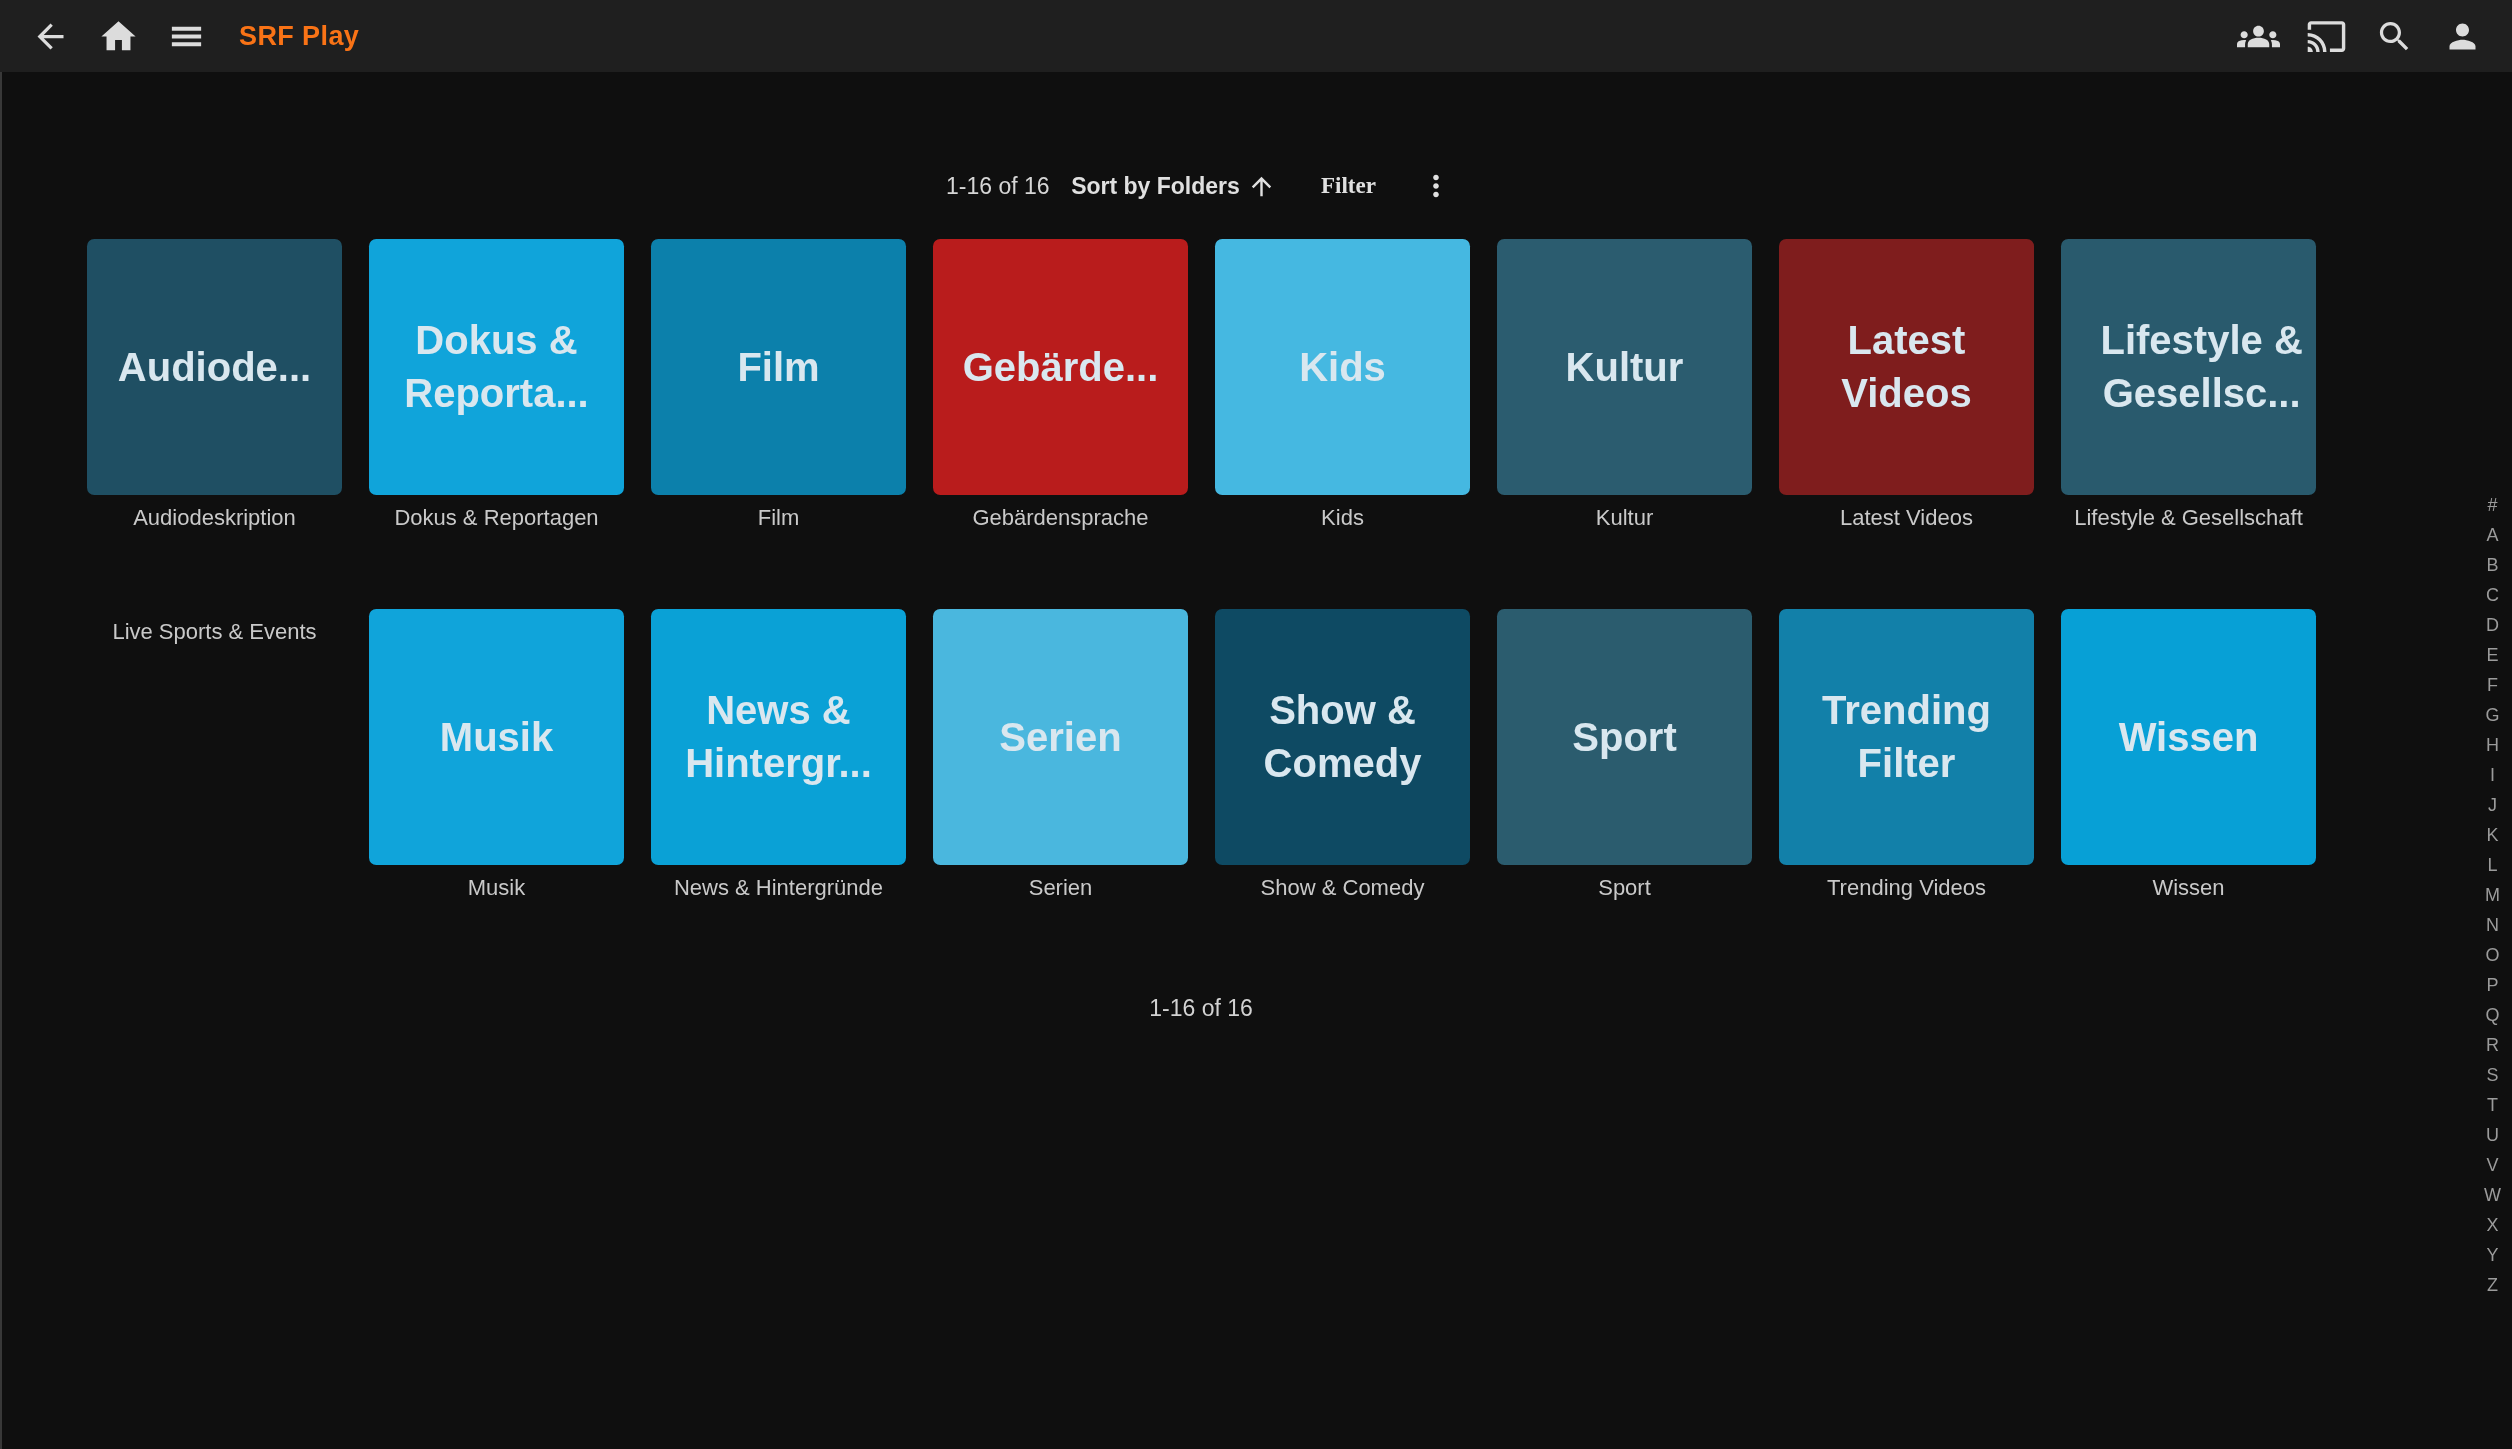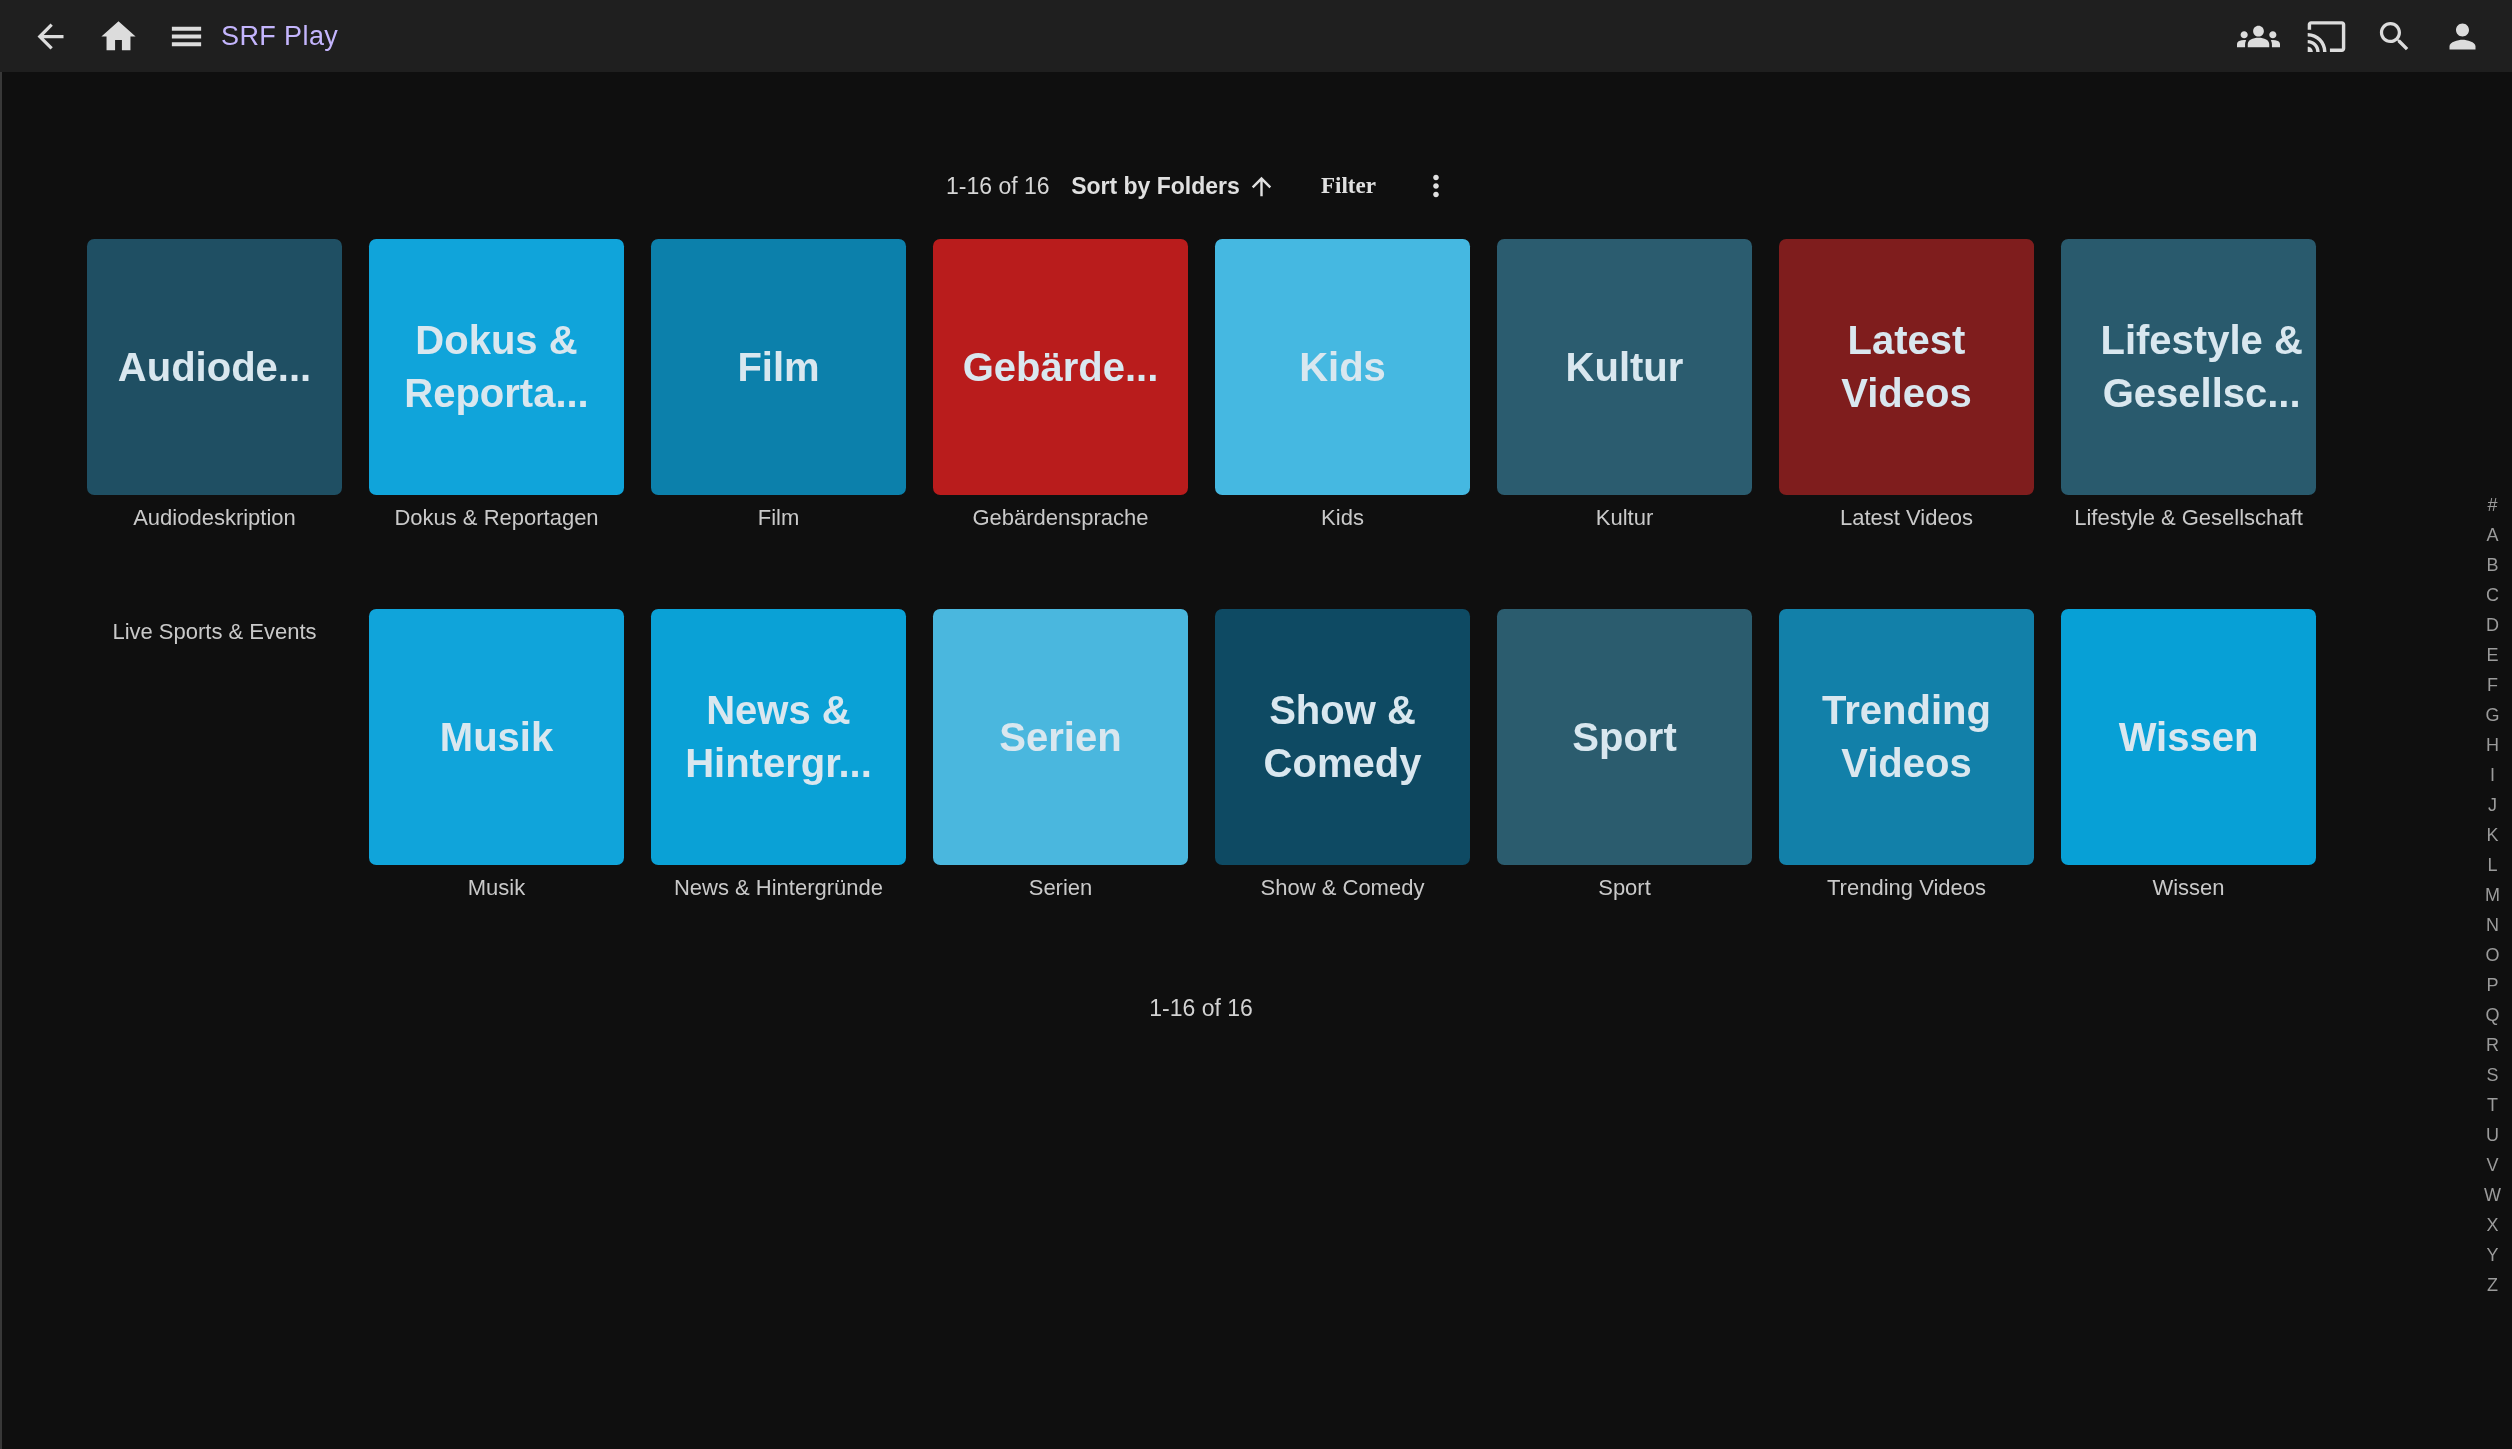--- a/index.html
+++ b/index.html
@@ -12,21 +12,21 @@
   #app::before{content:"";position:absolute;left:0;top:0;width:1.8px;height:100%;background:#383838;z-index:5;}
 
   
   .app-bar{
     position:absolute;top:0;left:0;width:100%;height:72px;background:#1f1f1f;
     display:flex;align-items:center;box-sizing:border-box;padding:0 29px 0 30px;z-index:10;
   }
   .bar-group{display:flex;align-items:center;gap:27px;}
   .icon-btn{width:41px;height:41px;display:flex;align-items:center;justify-content:center;color:#dcdcdc;cursor:pointer;flex:0 0 auto;}
   .icon-btn svg{fill:currentColor;}
-  .app-title{margin-left:14px;font-size:27px;font-weight:400;color:#c4b5fd;letter-spacing:0.4px;white-space:nowrap;}
+  .app-title{margin-left:32px;font-size:27px;font-weight:700;color:#f97316;letter-spacing:0.4px;white-space:nowrap;}
   .bar-spacer{flex:1 1 auto;}
 
   
   .toolbar{
     position:absolute;top:162px;left:87px;width:2228px;height:48px;
     display:flex;align-items:center;justify-content:center;color:#e0e0e0;font-size:23px;
   }
   .paging-top{color:#d6d6d6;font-weight:400;margin-right:21.5px;white-space:nowrap;}
   .sort-btn{display:flex;align-items:center;font-weight:700;margin-right:45px;cursor:pointer;white-space:nowrap;}
   .sort-btn svg{fill:#e0e0e0;margin-left:7.2px;}
@@ -205,21 +205,21 @@
         <div class="tile" style="background: rgb(14, 74, 99);">Show &amp;
 Comedy</div>
         <div class="caption">Show &amp; Comedy</div>
       </div>
       <div class="card">
         <div class="tile" style="background: rgb(43, 92, 110);">Sport</div>
         <div class="caption">Sport</div>
       </div>
       <div class="card">
         <div class="tile" style="background: rgb(18, 128, 169);">Trending
-Videos</div>
+Filter</div>
         <div class="caption">Trending Videos</div>
       </div>
       <div class="card">
         <div class="tile" style="background: rgb(7, 160, 214);">Wissen</div>
         <div class="caption">Wissen</div>
       </div>
     </div>
 
   <div class="footer-paging">1-16 of 16</div>
 

